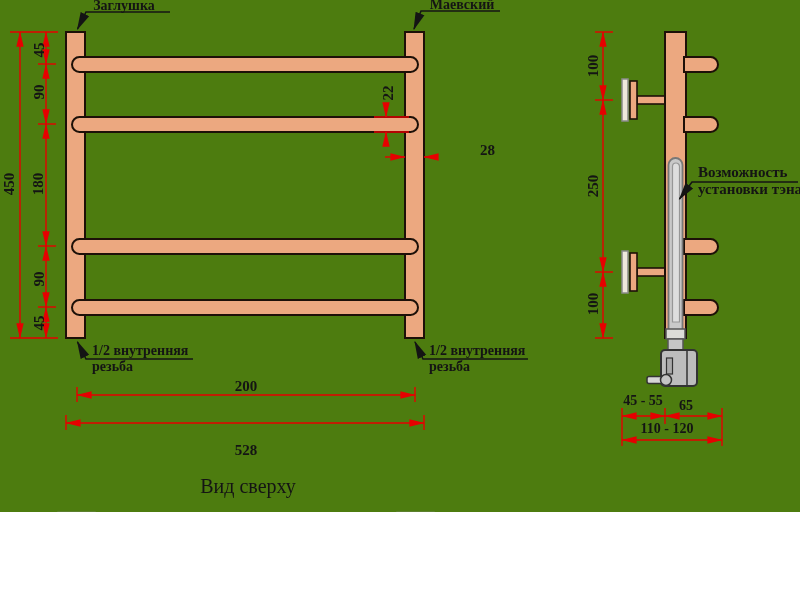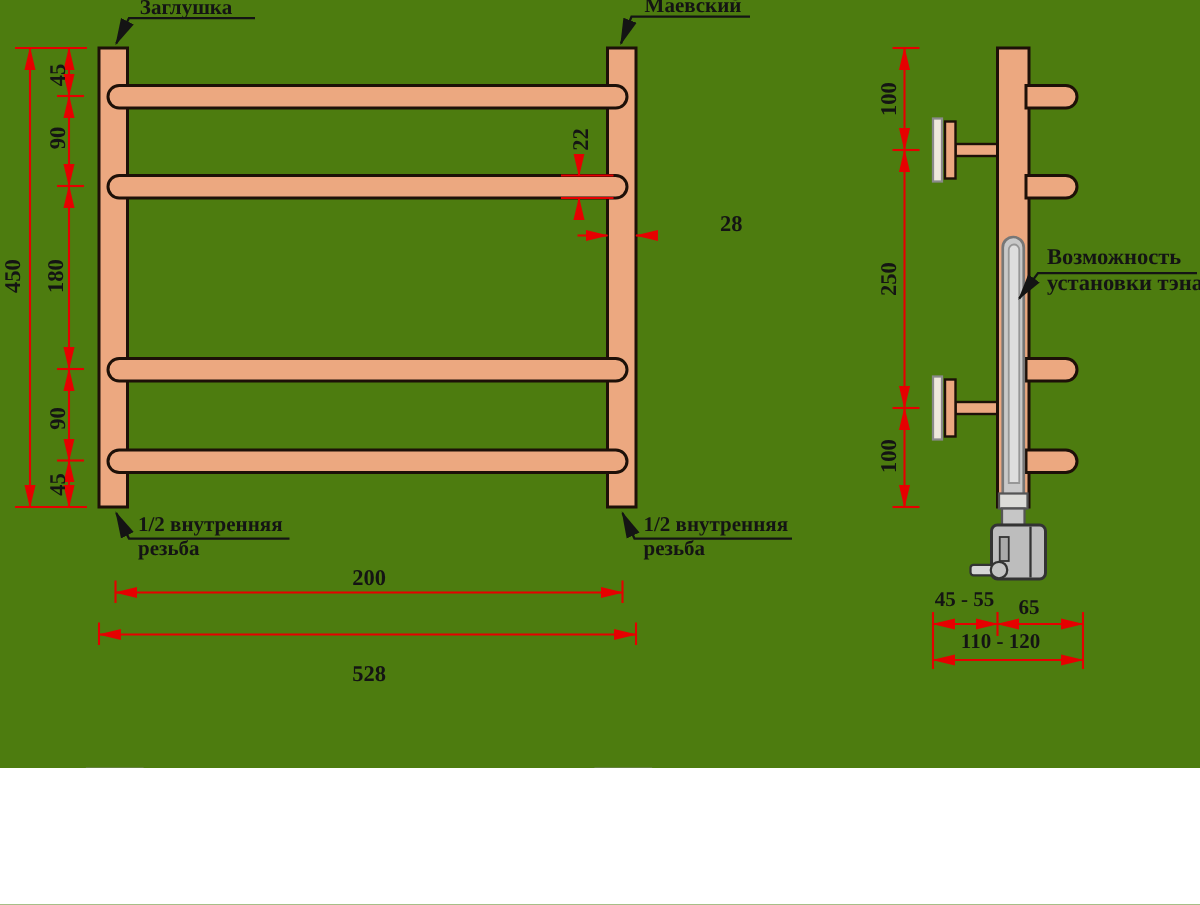--- a/index.html
+++ b/index.html
@@ -174,17 +174,18 @@
 
 <div class="lbl twoline" style="left:698px;top:164px;line-height:17px;">
   <span style="display:block;">Возможность</span>
   <span style="display:block;">установки тэна</span>
 </div>
 
 <div class="lbl small center" style="left:613px;top:393px;width:60px;">45 - 55</div>
 <div class="lbl small center" style="left:666px;top:398px;width:40px;">65</div>
 <div class="lbl small center" style="left:627px;top:421px;width:80px;">110 - 120</div>
 
+<div class="lbl title center" style="left:189px;top:475px;width:118px;">Вид сверху</div>
 <div class="lbl vlabel small" style="left:-20px;top:527px;">45 - 55</div>
 <div class="lbl vlabel small" style="left:-20px;top:569px;">65</div>
 <div class="lbl vlabel small" style="left:10px;top:549px;">110 - 120</div>
 
 </div>
 
 </body></html>

